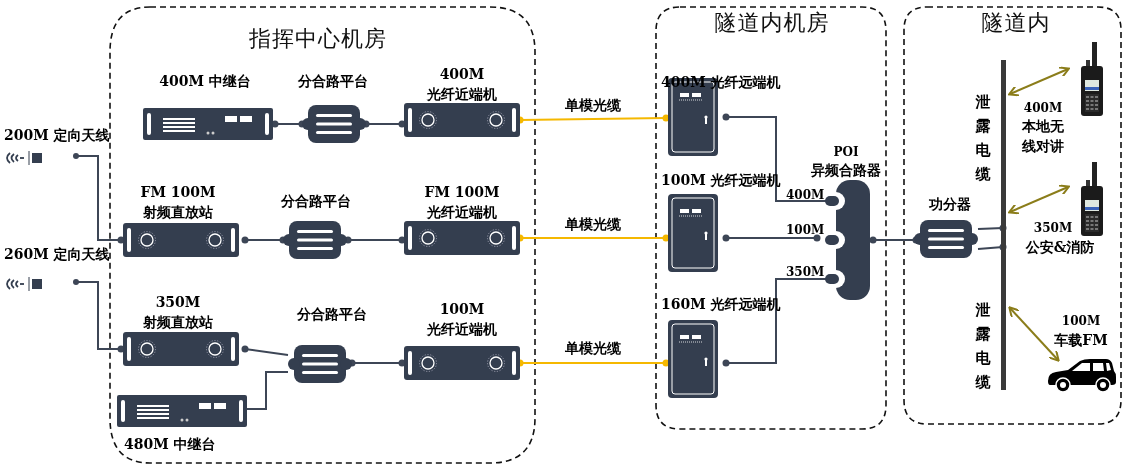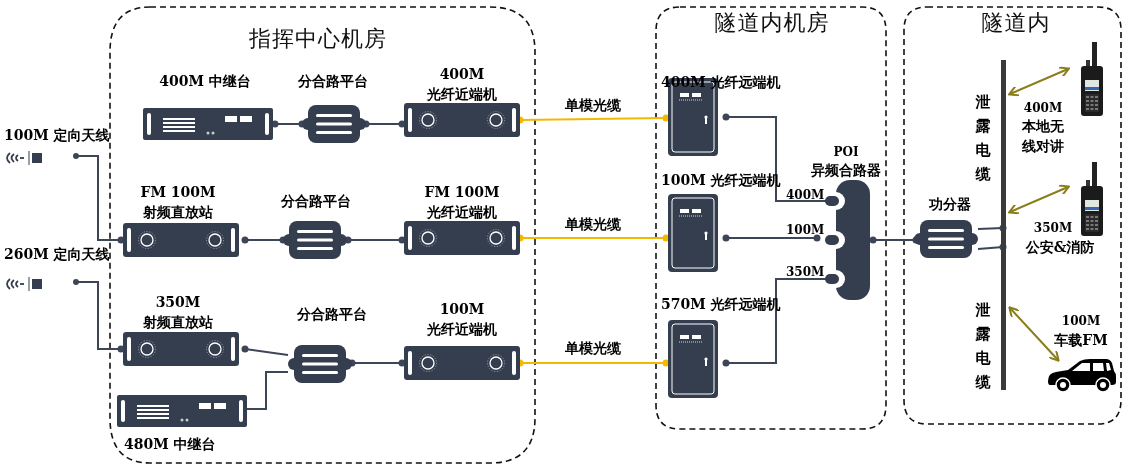--- a/index.html
+++ b/index.html
@@ -257,21 +257,21 @@
     <circle cx="17" cy="26" r="3" fill="#fff"></circle>
     <circle cx="57" cy="26" r="7" fill="#000" stroke="#fff" stroke-width="1.5"></circle>
     <circle cx="57" cy="26" r="3" fill="#fff"></circle>
   </g>
 </svg>
 
 <div class="title" style="left:318px; top:24px;text-align:center;">指挥中心机房</div>
 <div class="title" style="left:772px; top:8px;">隧道内机房</div>
 <div class="title" style="left:1016px; top:8px;text-align:center;">隧道内</div>
 
-<div class="lbl" style="left:4px; top:127px;">100M 定向天线</div>
+<div class="lbl" style="left:4px; top:127px;">200M 定向天线</div>
 <div class="lbl" style="left:4px; top:246px;">260M 定向天线</div>
 
 <div class="lbl c" style="left:205px; top:73px;text-align:center;">400M 中继台</div>
 <div class="lbl c" style="left:333px; top:73px;">分合路平台</div>
 <div class="lbl c" style="left:462px; top:66px;">400M</div>
 <div class="lbl c" style="left:462px; top:86px;">光纤近端机</div>
 
 <div class="lbl c" style="left:178px; top:184px;">FM 100M</div>
 <div class="lbl c" style="left:178px; top:204px;">射频直放站</div>
 <div class="lbl c" style="left:316px; top:193px;">分合路平台</div>
@@ -284,21 +284,21 @@
 <div class="lbl c" style="left:462px; top:301px;">100M</div>
 <div class="lbl c" style="left:462px; top:321px;">光纤近端机</div>
 <div class="lbl" style="left:124px; top:436px;">480M 中继台</div>
 
 <div class="lbl c" style="left:593px; top:97px;">单模光缆</div>
 <div class="lbl c" style="left:593px; top:216px;">单模光缆</div>
 <div class="lbl c" style="left:593px; top:340px;">单模光缆</div>
 
 <div class="lbl" style="left:661px; top:54px;margin-top:20px;">400M 光纤远端机</div>
 <div class="lbl" style="left:661px; top:172px;">100M 光纤远端机</div>
-<div class="lbl" style="left:661px; top:296px;">570M 光纤远端机</div>
+<div class="lbl" style="left:661px; top:296px;">160M 光纤远端机</div>
 <div class="lbl c small" style="left:846px; top:144px;">POI</div>
 <div class="lbl c" style="left:846px; top:162px;">异频合路器</div>
 <div class="lbl small" style="left:786px; top:187px;">400M</div>
 <div class="lbl small" style="left:786px; top:222px;">100M</div>
 <div class="lbl small" style="left:786px; top:264px;">350M</div>
 
 <div class="lbl" style="left:917px; top:196px;margin-left:12px;">功分器</div>
 <div class="vert" style="left:974px; top:90px;">
   <div>泄</div>
   <div>露</div>

